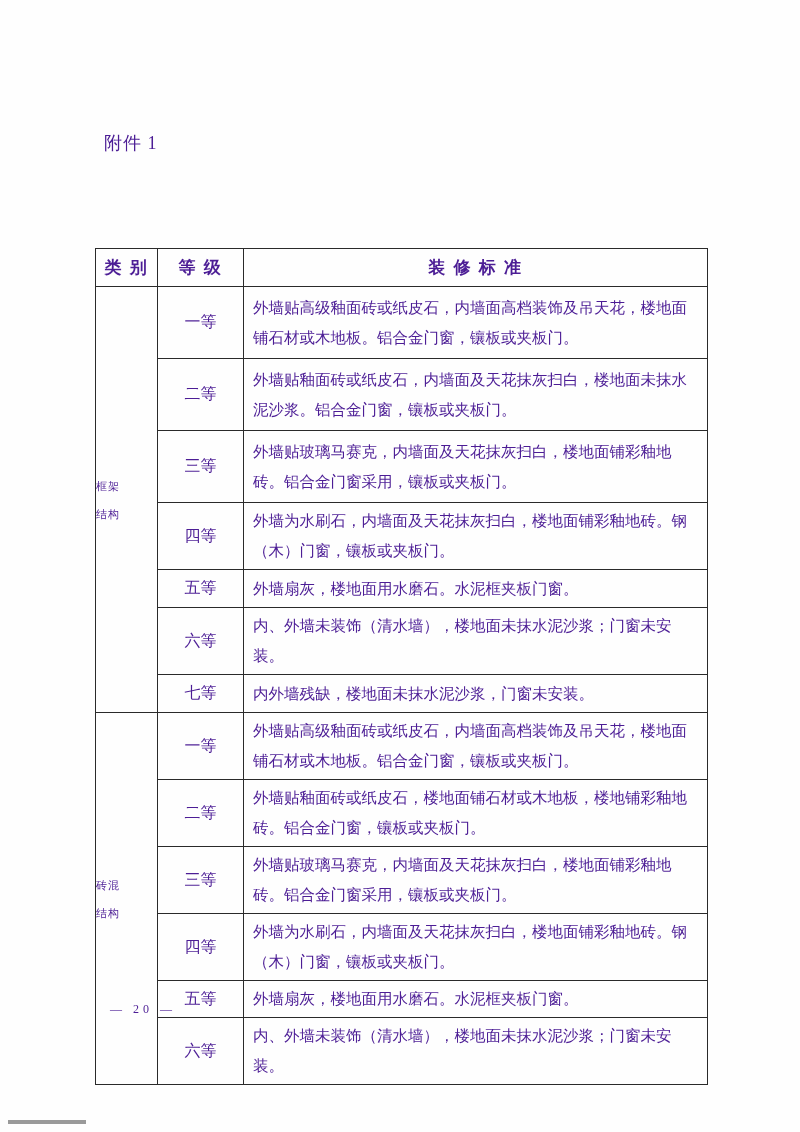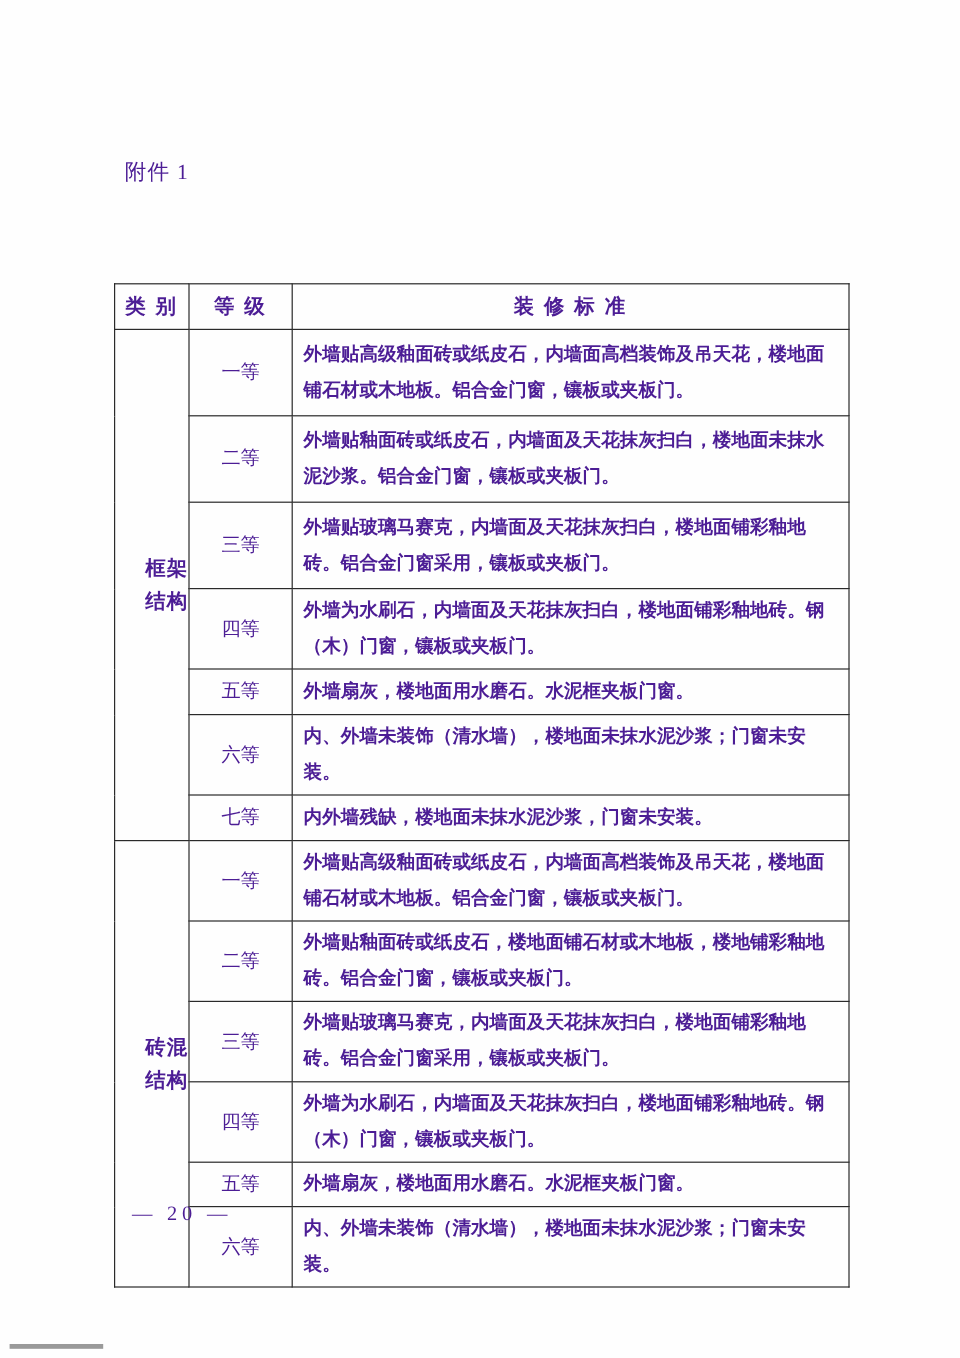--- a/index.html
+++ b/index.html
@@ -26,72 +26,71 @@
     top: 182px;
     width: 612px;
     text-align: center;
     font-size: 29px;
     font-weight: bold;
     letter-spacing: 3px;
   }
   table.grade-table {
     position: absolute;
     left: 95px;
-    top: 236px;
+    top: 248px;
     width: 612px;
     border-collapse: collapse;
     table-layout: fixed;
   }
   .grade-table td, .grade-table th {
     border: 1.5px solid #2a2a2a;
     vertical-align: middle;
   }
   .col-category { width: 62px; }
   .col-grade    { width: 86px; }
   .col-standard { width: 464px; }
   .grade-table th {
     font-size: 17px;
     font-weight: bold;
     text-align: center;
     height: 38px;
     letter-spacing: 2px;
   }
   .cell-category {
-    text-align: right;
-    font-size: 17px;
-    font-weight: 700;
+    text-align: left;
+    font-size: 11px;
+    font-weight: 400;
     line-height: 28px;
     letter-spacing: 1px;
   }
   .cell-grade {
     text-align: center;
     font-size: 16px;
   }
   .cell-standard {
     font-size: 15.5px;
     line-height: 30px;
     padding: 3px 6px 3px 9px;
     text-align: left;
-    font-weight: bold;
   }
   .cat-line { display: block; }
   
   .h72 { height: 72px; }
   .h66 { height: 66px; }
   .h63 { height: 63px; }
   .h58 { height: 58px; }
   .h54 { height: 54px; }
   .h40 { height: 40px; }
   .h38 { height: 38px; }
   .h37 { height: 37px; }
   .page-number {
     position: absolute;
     left: 110px;
     top: 1002px;
-    font-size: 17px;
+    font-size: 12px;
     letter-spacing: 4px;
     text-align: right;
   }
   .scan-artifact-line {
     position: absolute;
     left: 8px;
     top: 1120px;
     width: 78px;
     height: 4px;
     background: #9a9a9a;

